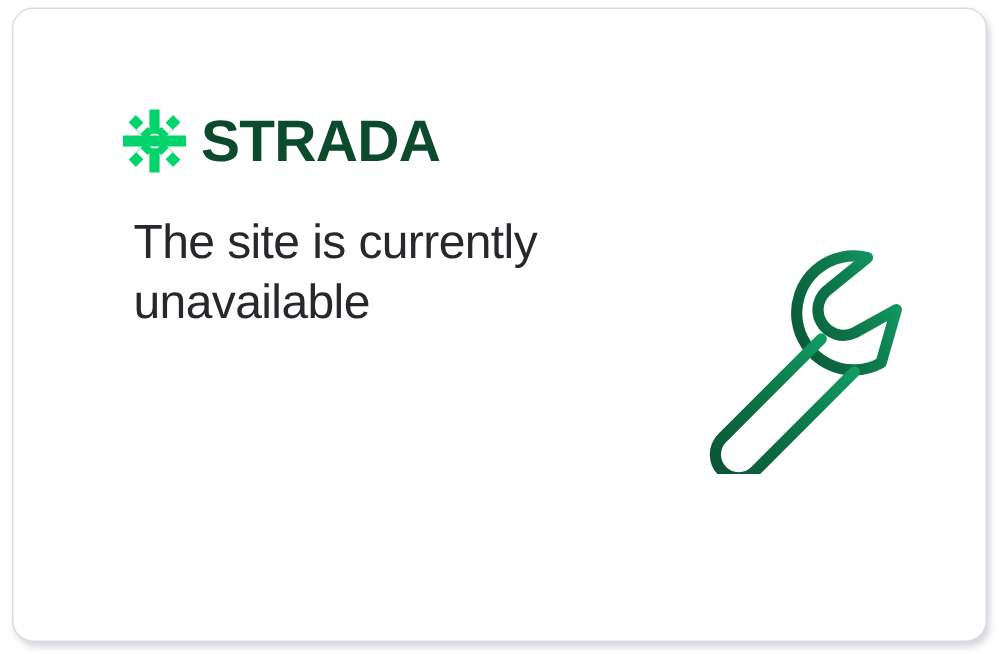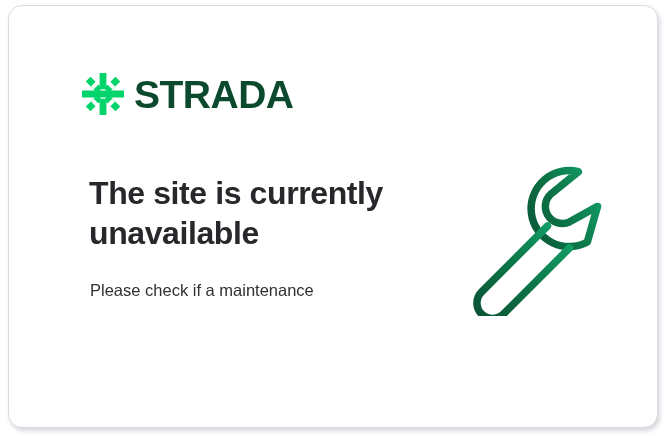--- a/index.html
+++ b/index.html
@@ -59,24 +59,24 @@
     letter-spacing: -0.5px;
     color: #0C4A2E;
     line-height: 1;
     white-space: nowrap;
   }
 
   
   .headline {
     position: absolute;
     left: 80px;
-    top: 168px;
+    top: 136px;
     width: 330px;
     font-size: 32px;
-    font-weight: bold;
+    font-weight: normal;
     line-height: 1.24;
     letter-spacing: -0.4px;
     color: #26282B;
     margin: 0;
   }
 
   
   .body-copy {
     position: absolute;
     left: 81px;
@@ -140,21 +140,20 @@
             <rect x="27.8" y="27.0" width="4.0" height="8.0" transform="rotate(45 29.8 31)"></rect>
           </g>
         </svg>
       </span>
       <span class="logo-word">STRADA</span>
     </div>
 
     <h1 class="headline">The site is currently unavailable</h1>
 
     <p class="body-copy">
-      <span class="line">Please check if a maintenance</span>
     </p>
 
     <div class="wrench">
       <svg viewBox="0 0 165 160" xmlns="http://www.w3.org/2000/svg" aria-hidden="true">
         <defs>
           <linearGradient id="wrenchGrad" x1="0" y1="1" x2="1" y2="0">
             <stop offset="0" stop-color="#0A5235"></stop>
             <stop offset="0.45" stop-color="#0C7346"></stop>
             <stop offset="1" stop-color="#13A56D"></stop>
           </linearGradient>

